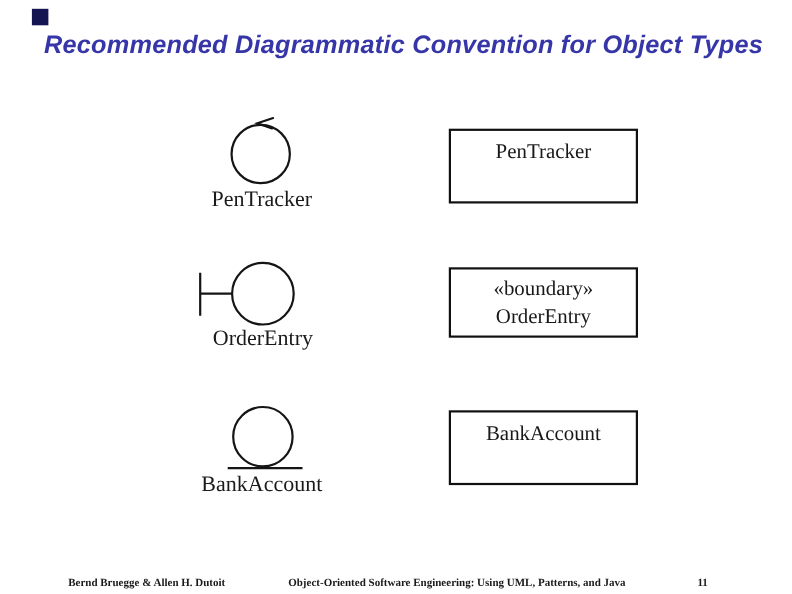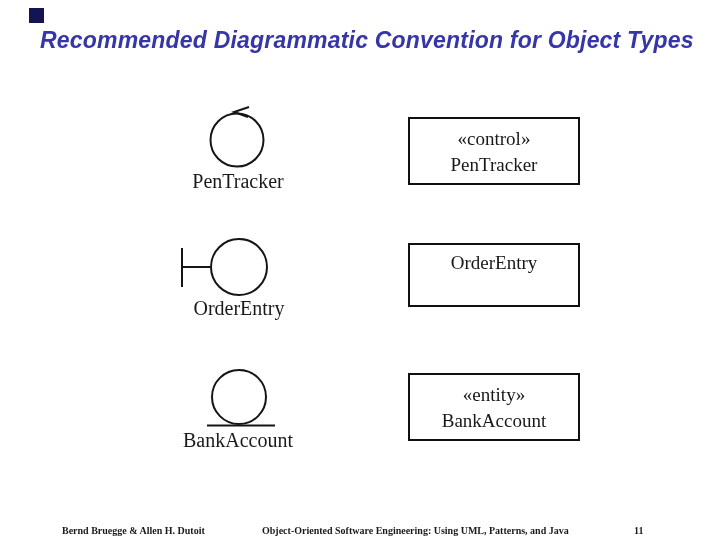--- a/index.html
+++ b/index.html
@@ -70,43 +70,42 @@
 
   <h1 class="title">Recommended Diagrammatic Convention for Object Types</h1>
 
   <svg class="sym" style="left:203px; top:106px;" width="68" height="68" viewBox="0 0 68 68">
     <circle cx="34" cy="34" r="26.5" fill="none" stroke="#151515" stroke-width="2"></circle>
     <path d="M 46 1 L 31 6 L 45 11" fill="none" stroke="#151515" stroke-width="2" stroke-linejoin="miter"></path>
   </svg>
   <div class="sym-label" style="left:163px; top:170px;">PenTracker</div>
 
   <div class="type-box" style="top:117px; height:68px; padding-top:7px;">
-    <div class="stereo">«control»</div>
     <div class="tname">PenTracker</div>
   </div>
 
   <svg class="sym" style="left:172px; top:233px;" width="105" height="68" viewBox="0 0 105 68">
     <circle cx="67" cy="34" r="28" fill="none" stroke="#151515" stroke-width="2"></circle>
     <line x1="10" y1="34" x2="39" y2="34" stroke="#151515" stroke-width="2"></line>
     <line x1="10" y1="15" x2="10" y2="54" stroke="#151515" stroke-width="2"></line>
   </svg>
   <div class="sym-label" style="left:164px; top:297px;">OrderEntry</div>
 
   <div class="type-box" style="top:243px; height:64px; padding-top:5px;">
+    <div class="stereo">«boundary»</div>
     <div class="tname">OrderEntry</div>
   </div>
 
   <svg class="sym" style="left:198px; top:363px;" width="85" height="68" viewBox="0 0 85 68">
     <circle cx="41" cy="34" r="27" fill="none" stroke="#151515" stroke-width="2"></circle>
     <line x1="9" y1="62.5" x2="77" y2="62.5" stroke="#151515" stroke-width="2"></line>
   </svg>
   <div class="sym-label" style="left:163px; top:429px;">BankAccount</div>
 
   <div class="type-box" style="top:373px; height:68px; padding-top:7px;">
-    <div class="stereo">«entity»</div>
     <div class="tname">BankAccount</div>
   </div>
 
   <div class="footer-text" style="left:62px;">Bernd Bruegge &amp; Allen H. Dutoit</div>
   <div class="footer-text" style="left:262px;">Object-Oriented Software Engineering: Using UML, Patterns, and Java</div>
   <div class="footer-text" style="left:634px;font-family:Liberation Serif, serif;">11</div>
 
 </div>
 
 </body></html>

